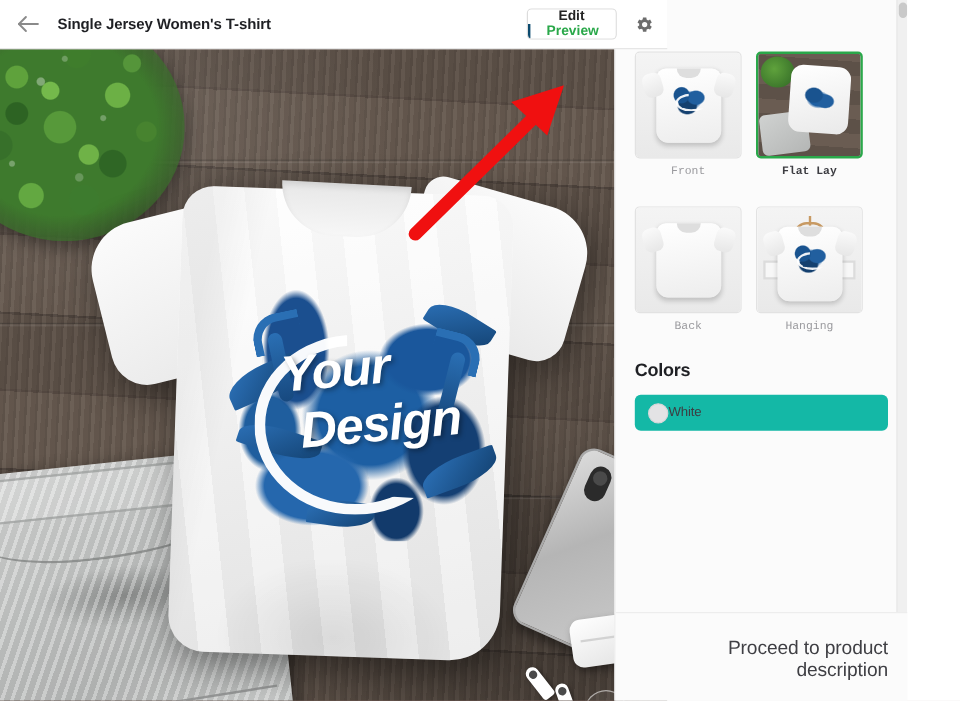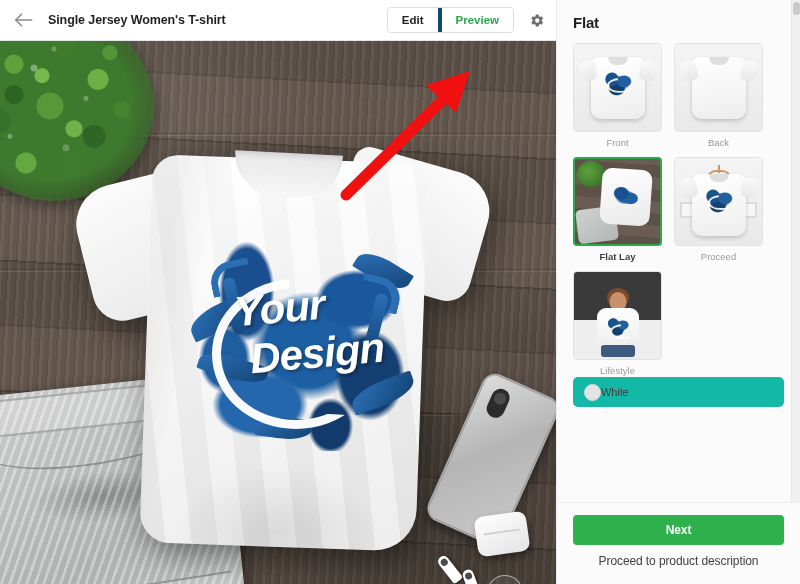--- a/index.html
+++ b/index.html
@@ -5,21 +5,21 @@
   * { box-sizing: border-box; margin: 0; padding: 0; }
   html, body {
     width: 800px; height: 584px;
     font-family: "Liberation Sans", sans-serif;
     background: #ffffff;
     overflow: hidden;
   }
   .app { position: relative; width: 800px; height: 584px; display: flex; }
 
   
-  .left { position: relative; width: 556px; height: 584px; background:#7f1d1d; }
+  .left { position: relative; width: 512px; height: 584px; background:#7f1d1d; }
 
   .topbar {
     position: relative; height: 41px; width: 556px;
     background:#fff; border-bottom:1px solid #e6e6e6;
     display:flex; align-items:center; padding:0 10px 0 0;
     z-index: 5;
   }
   .back-btn {
     width: 46px; height: 40px; display:flex; align-items:center; justify-content:center;
     color:#8a8a8a; cursor:pointer; flex: 0 0 46px;
@@ -29,28 +29,28 @@
   .prod-title {
     font-size: 12.5px; font-weight: bold; color:#1f2024; line-height:15px;
     letter-spacing:-0.1px; white-space:nowrap;
   }
   .prod-sub {
     font-size: 10px; color:#9a9a9e; line-height:14px; white-space:nowrap;
     letter-spacing:-0.05px;
   }
   .segmented {
     display:flex; border:1px solid #dcdcdc; border-radius:4px; overflow:hidden;
-    height:26px; background:#fff; margin-right:12px;
+    height:26px; background:#fff; margin-right:12px;flex-direction:column;
   }
   .seg {
     padding:0 14px; height:24px; display:flex; align-items:center; justify-content:center;
     font-size:11.5px; font-weight:bold; color:#232323; background:#fff; cursor:pointer;
     border:none; font-family:inherit;
   }
-  .seg.divider { border-left:4px solid #0c4a6e; }
+  .seg.divider { border-left:2px solid #0c4a6e; }
   .seg.active { color:#2aa84a; }
   .gear { width:20px; height:20px; display:flex; align-items:center; justify-content:center; cursor:pointer; color:#6d6d6d; }
 
   
   .photo {
     position:relative; width:556px; height:543px; overflow:hidden;
     background:#6a5c52;
   }
   .wood {
     position:absolute; inset:0;
@@ -280,21 +280,21 @@
     border-left:1px solid #ececec; position:relative;
     display:flex; flex-direction:column;
   }
   .right-scroll {
     flex:1 1 auto; overflow:hidden; padding:14px 16px 0 16px; position:relative;
   }
   .sec-title {
     font-size:15px; font-weight:bold; color:#1f2024; letter-spacing:-0.2px;
     margin-bottom:12px;
   }
-  .thumb-grid { display:flex; flex-wrap:wrap; gap:8px 12px; }
+  .thumb-grid { display:flex; flex-wrap:wrap; gap:23px 12px;font-family:Liberation Mono, monospace; }
   .thumb-cell { width:89px; }
   .thumb {
     width:89px; height:89px; border:1px solid #e2e2e2; border-radius:4px;
     background:#fff; overflow:hidden; position:relative; cursor:pointer;
   }
   .thumb.selected { border:2px solid #2aa84a; }
   .thumb-label {
     text-align:center; font-size:9.5px; color:#9a9a9e; margin-top:5px; line-height:12px;
   }
   .thumb-label.selected { color:#3d3d42; font-weight:bold; }
@@ -405,21 +405,21 @@
   .right-footer {
     flex:0 0 auto; padding:12px 16px 16px 16px; background:#fbfbfb;
     border-top:1px solid #ededed;
   }
   .next-btn {
     width:100%; height:30px; border:none; border-radius:4px;
     background:#2fb14d; color:#fff; font-size:12px; font-weight:bold;
     font-family:inherit; cursor:pointer; letter-spacing:-0.1px;
   }
   .footer-note {
-    text-align:center; font-size:12px; color:#3f3f44; margin-top:9px; letter-spacing:-0.1px;
+    text-align:right; font-size:16px; color:#3f3f44; margin-top:9px; letter-spacing:-0.1px;
   }
 
   .scrollbar {
     position:absolute; right:0; top:0; width:9px; height:520px;
     background:#f0f0f0; border-left:1px solid #e8e8e8;
   }
   .scroll-thumb {
     position:absolute; top:2px; left:1px; width:7px; height:13px;
     background:#c9c9c9; border-radius:4px;
   }
@@ -527,83 +527,70 @@
               <div class="mini-tee">
                 <div class="mini-collar"></div>
                 <div class="mini-art"></div>
               </div>
             </div>
           </div>
           <div class="thumb-label">Front</div>
         </div>
 
         <div class="thumb-cell">
-          <div class="thumb">
-            <div class="mini mini-bg-studio">
-              <div class="mini-tee">
-                <div class="mini-collar"></div>
-              </div>
-            </div>
-          </div>
-          <div class="thumb-label">Back</div>
-        </div>
-
-        <div class="thumb-cell">
           <div class="thumb selected">
             <div class="mini mini-bg-wood">
               <div class="mini-plant"></div>
               <div class="mini-denim"></div>
               <div class="mini-flat-tee"></div>
               <div class="mini-flat-art"></div>
             </div>
           </div>
           <div class="thumb-label selected">Flat Lay</div>
+        </div>
+
+        <div class="thumb-cell">
+          <div class="thumb">
+            <div class="mini mini-bg-studio">
+              <div class="mini-tee">
+                <div class="mini-collar"></div>
+              </div>
+            </div>
+          </div>
+          <div class="thumb-label">Back</div>
         </div>
 
         <div class="thumb-cell">
           <div class="thumb">
             <div class="mini mini-bg-studio">
               <div class="mini-window" style="left:5px;top:44px;"></div>
               <div class="mini-window" style="right:5px;top:44px;"></div>
               <div class="mini-hanger"></div>
               <div class="mini-tee" style="top:54%;">
                 <div class="mini-collar"></div>
                 <div class="mini-art"></div>
               </div>
             </div>
           </div>
-          <div class="thumb-label">Proceed</div>
+          <div class="thumb-label">Hanging</div>
         </div>
 
-        <div class="thumb-cell">
-          <div class="thumb">
-            <div class="mini mini-bg-room">
-              <div class="mini-person-hair"></div>
-              <div class="mini-person-head"></div>
-              <div class="mini-person-body">
-                <div class="mini-art" style="top:48%;width:24px;height:20px;"></div>
-              </div>
-              <div class="mini-person-jeans"></div>
-            </div>
-          </div>
-          <div class="thumb-label">Lifestyle</div>
-        </div>
-
-      </div>
-
+
+      </div>
+
+      <div class="sec-title" style="margin-top:22px;">Colors</div>
 
       <div class="color-row">
         <div class="swatch"></div>
         <div class="color-name">White</div>
       </div>
 
       <div class="scrollbar">
         <div class="scroll-thumb"></div>
       </div>
     </div>
 
     <div class="right-footer">
-      <button class="next-btn">Next</button>
       <div class="footer-note">Proceed to product description</div>
     </div>
   </div>
 
 </div>
 
 </body></html>

